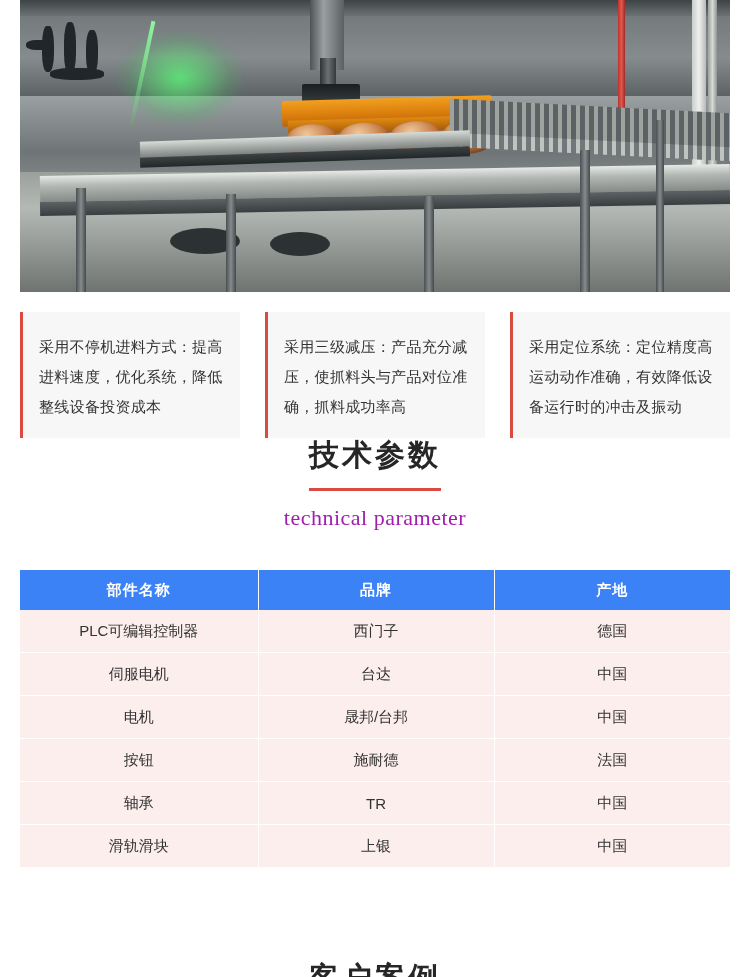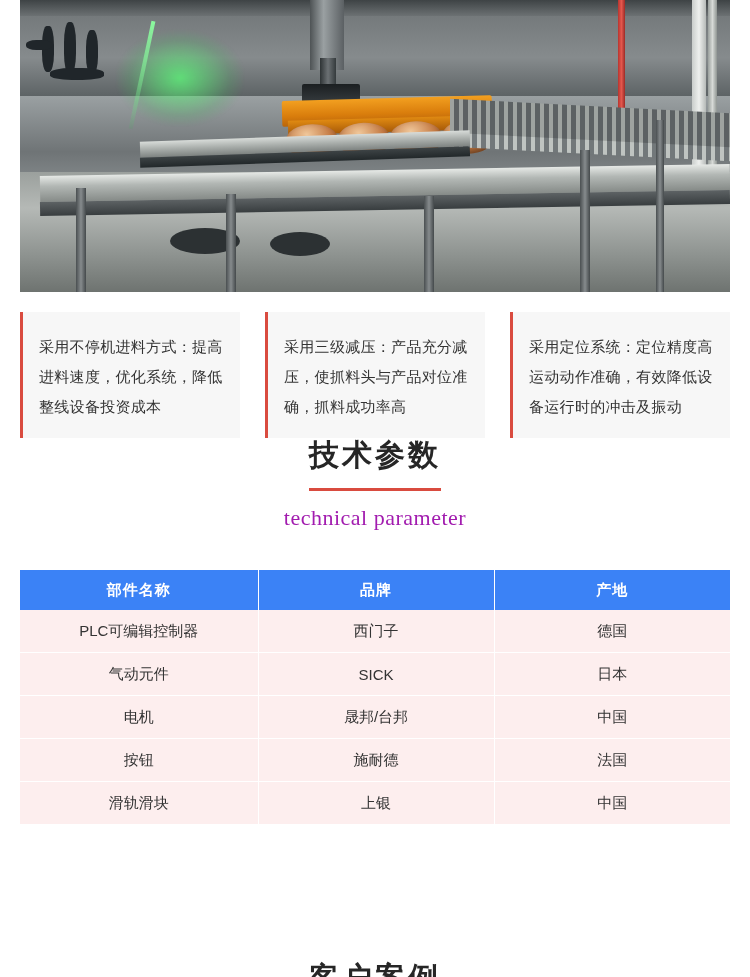--- a/index.html
+++ b/index.html
@@ -353,35 +353,40 @@
         <th>产地</th>
       </tr>
     </thead>
     <tbody>
       <tr>
         <td>PLC可编辑控制器</td>
         <td>西门子</td>
         <td>德国</td>
       </tr>
       <tr>
-        <td>气动元件</td>
-        <td>SICK</td>
-        <td>日本</td>
+        <td>伺服电机</td>
+        <td>台达</td>
+        <td>中国</td>
       </tr>
       <tr>
         <td>电机</td>
         <td>晟邦/台邦</td>
         <td>中国</td>
       </tr>
       <tr>
         <td>按钮</td>
         <td>施耐德</td>
         <td>法国</td>
       </tr>
       <tr>
+        <td>轴承</td>
+        <td>TR</td>
+        <td>中国</td>
+      </tr>
+      <tr>
         <td>滑轨滑块</td>
         <td>上银</td>
         <td>中国</td>
       </tr>
     </tbody>
   </table>
 
   <div class="bottom-title">客户案例</div>
 
 </div>

